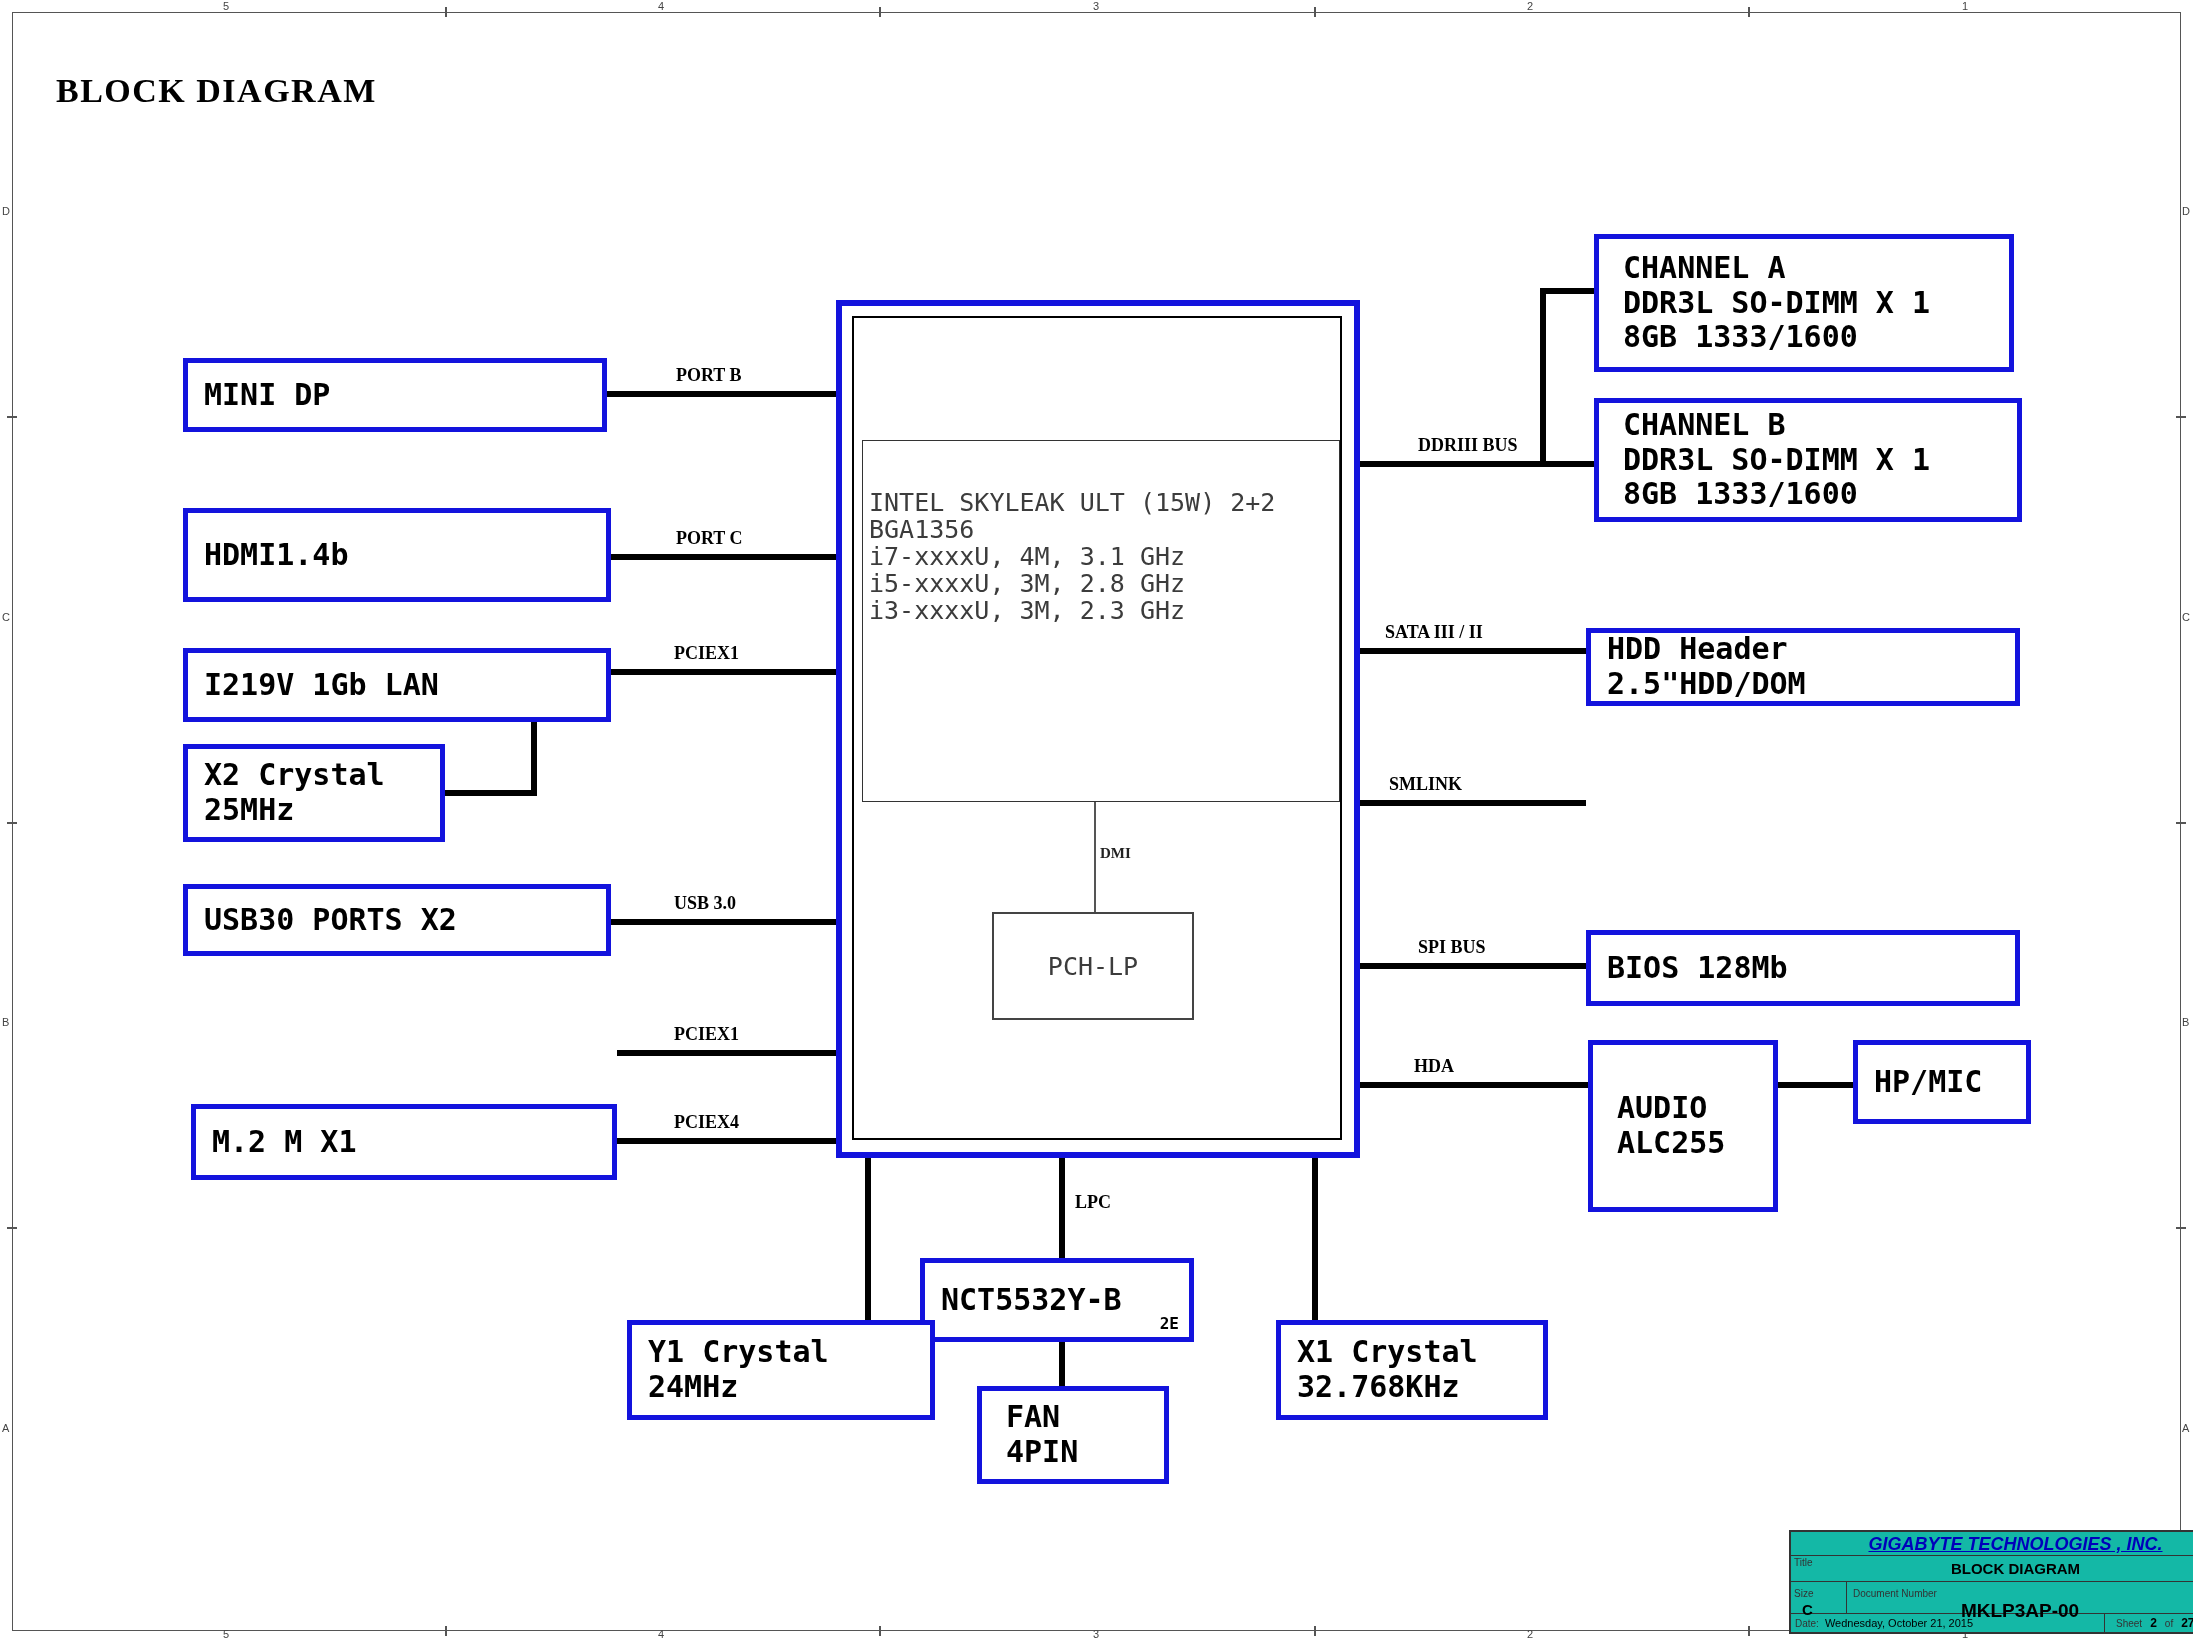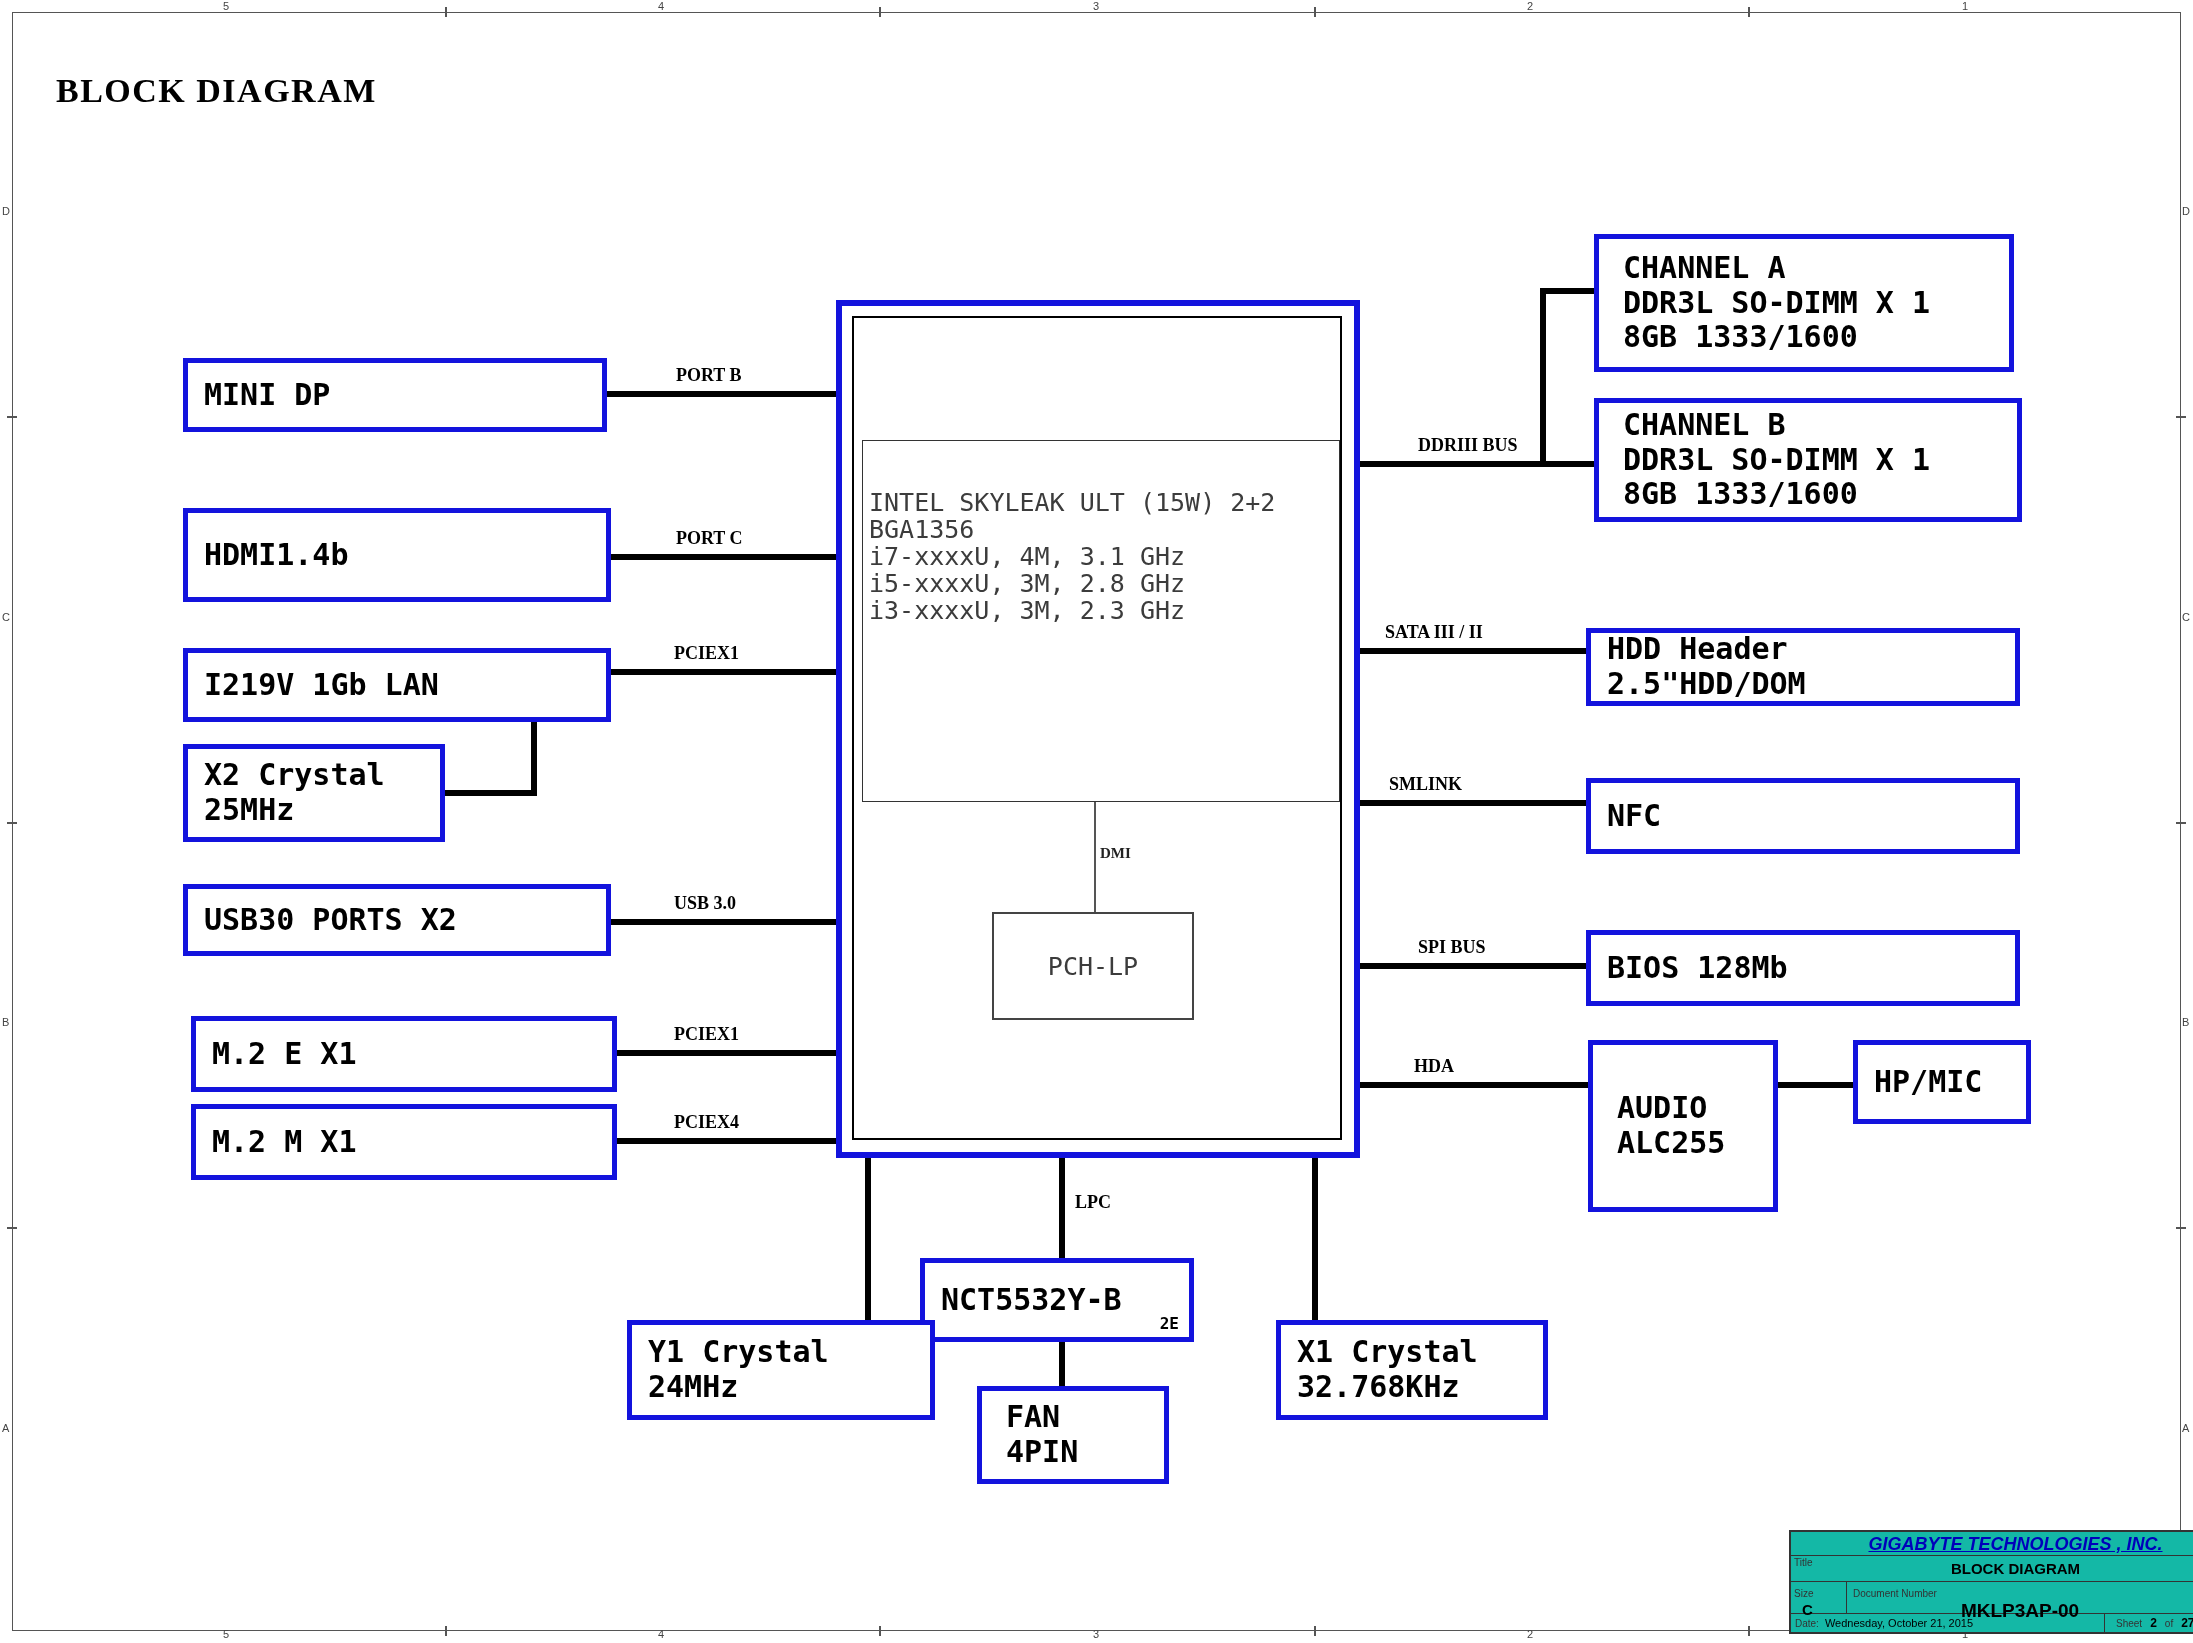--- a/index.html
+++ b/index.html
@@ -111,23 +111,20 @@
   <div class="blk" style="left:183px;top:648px;width:428px;height:74px">
     <span class="blk-label">I219V 1Gb LAN</span>
   </div>
   <div class="blk" style="left:183px;top:744px;width:262px;height:98px">
     <span class="blk-label">X2 Crystal
 25MHz</span>
   </div>
   <div class="blk" style="left:183px;top:884px;width:428px;height:72px">
     <span class="blk-label">USB30 PORTS X2</span>
   </div>
-  <div class="blk" style="left:191px;top:1016px;width:426px;height:76px">
-    <span class="blk-label">M.2 E X1</span>
-  </div>
   <div class="blk" style="left:191px;top:1104px;width:426px;height:76px">
     <span class="blk-label">M.2 M X1</span>
   </div>
 
   <div class="cpu-outer"></div>
   <div class="cpu-inner"></div>
   <div class="cpu-textbox">INTEL SKYLEAK ULT (15W) 2+2
 BGA1356
 i7-xxxxU, 4M, 3.1 GHz
 i5-xxxxU, 3M, 2.8 GHz
@@ -142,23 +139,20 @@
 8GB 1333/1600</span>
   </div>
   <div class="blk pad24" style="left:1594px;top:398px;width:428px;height:124px">
     <span class="blk-label">CHANNEL B
 DDR3L SO-DIMM X 1
 8GB 1333/1600</span>
   </div>
   <div class="blk" style="left:1586px;top:628px;width:434px;height:78px">
     <span class="blk-label">HDD Header
 2.5"HDD/DOM</span>
-  </div>
-  <div class="blk" style="left:1586px;top:778px;width:434px;height:76px">
-    <span class="blk-label">NFC</span>
   </div>
   <div class="blk" style="left:1586px;top:930px;width:434px;height:76px">
     <span class="blk-label">BIOS 128Mb</span>
   </div>
   <div class="blk pad24" style="left:1588px;top:1040px;width:190px;height:172px">
     <span class="blk-label">AUDIO
 ALC255</span>
   </div>
   <div class="blk" style="left:1853px;top:1040px;width:178px;height:84px">
     <span class="blk-label">HP/MIC</span>

